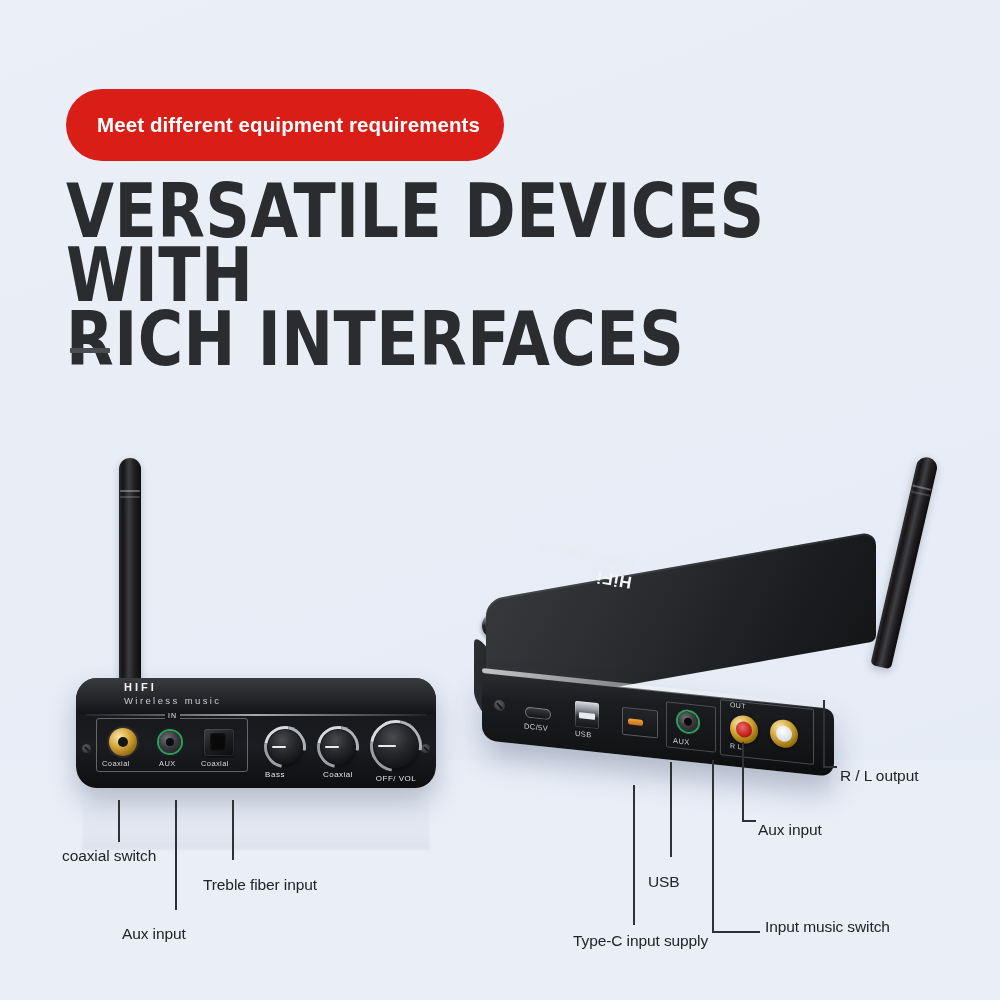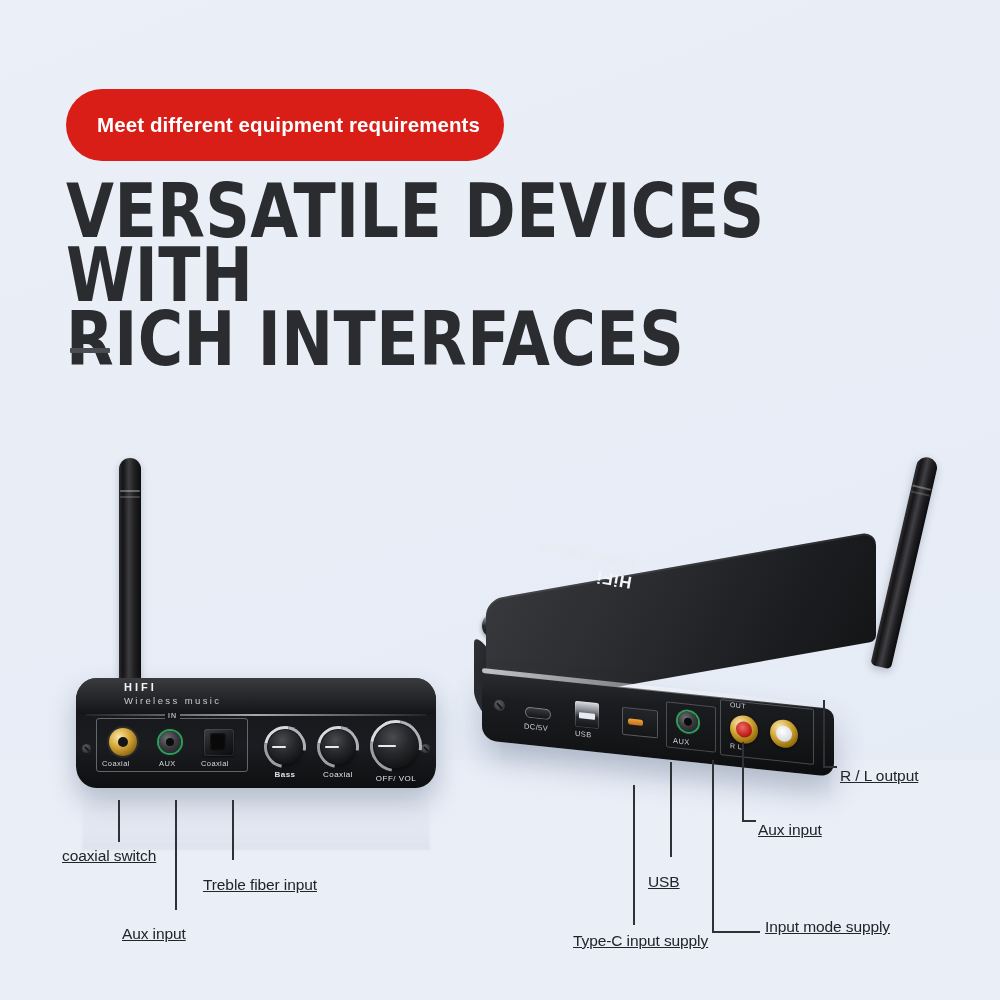--- a/index.html
+++ b/index.html
@@ -103,21 +103,21 @@
     border:3px solid transparent;
     border-top-color:#d7dade;border-right-color:#aeb2b8;border-left-color:#9a9ea4;
     transform:rotate(-35deg);}
   .knob:after{content:"";position:absolute;left:4px;top:50%;width:42%;height:2px;margin-top:-1px;
     background:#e8eaed;border-radius:1px;}
   .knob-lbl{position:absolute;color:#dfe2e7;font-size:8px;letter-spacing:.5px;text-align:center;}
 
   .k-bass{left:192px;top:52px;width:34px;height:34px;}
   .k-treble{left:245px;top:52px;width:34px;height:34px;}
   .k-vol{left:298px;top:46px;width:44px;height:44px;}
-  .kl-bass{left:186px;top:92px;width:46px;font-weight:bold;}
+  .kl-bass{left:176px;top:92px;width:46px;}
   .kl-treble{left:239px;top:92px;width:46px;}
   .kl-vol{left:292px;top:96px;width:56px;}
 
   .screw{position:absolute;width:9px;height:9px;border-radius:50%;
     background:radial-gradient(circle at 40% 35%,#5a5c60,#232427);top:66px;}
   .screw:after{content:"";position:absolute;left:1.5px;top:3.5px;width:6px;height:2px;background:#141416;transform:rotate(45deg);}
   .screw.s1{left:6px;} .screw.s2{right:6px;}
 
   .l-reflect{
     position:absolute;left:12px;top:340px;width:348px;height:60px;
@@ -218,21 +218,21 @@
   .rca-l{left:288px;}
   .rca-l:after{background:radial-gradient(circle at 40% 36%,#ffffff,#dadde2 70%,#9fa4aa 100%);}
 
   .r-reflect{position:absolute;left:30px;top:300px;width:330px;height:48px;
     background:linear-gradient(180deg,rgba(120,132,150,.16),rgba(200,210,226,0));
     filter:blur(1.4px);transform:skewY(6deg);opacity:.6;}
 
   
   .vline{position:absolute;width:1.6px;background:#2e3135;}
   .hline{position:absolute;height:1.6px;background:#2e3135;}
-  .callout{position:absolute;font-size:15.5px;color:#212428;white-space:nowrap;letter-spacing:-.1px;text-decoration:underline;}
+  .callout{position:absolute;font-size:15.5px;color:#212428;white-space:nowrap;letter-spacing:-.1px;}
 </style>
 </head>
 <body>
 
 <div id="stage">
 
   <div class="pill">
     <span class="pill-text">Meet different equipment requirements</span>
   </div>
 
@@ -329,21 +329,21 @@
   <div class="callout" style="left:203px;top:876px;">Treble fiber input</div>
 
   <div class="vline" style="left:633px;top:785px;height:140px;"></div>
   <div class="callout" style="left:573px;top:932px;">Type-C input supply</div>
 
   <div class="vline" style="left:670px;top:762px;height:95px;"></div>
   <div class="callout" style="left:648px;top:873px;">USB</div>
 
   <div class="vline" style="left:712px;top:760px;height:173px;"></div>
   <div class="hline" style="left:712px;top:931px;width:48px;"></div>
-  <div class="callout" style="left:765px;top:918px;">Input mode supply</div>
+  <div class="callout" style="left:765px;top:918px;">Input music switch</div>
 
   <div class="vline" style="left:742px;top:742px;height:80px;"></div>
   <div class="hline" style="left:742px;top:820px;width:14px;"></div>
   <div class="callout" style="left:758px;top:821px;">Aux input</div>
 
   <div class="vline" style="left:823px;top:700px;height:68px;"></div>
   <div class="hline" style="left:823px;top:766px;width:14px;"></div>
   <div class="callout" style="left:840px;top:767px;">R / L output</div>
 
 </div>

